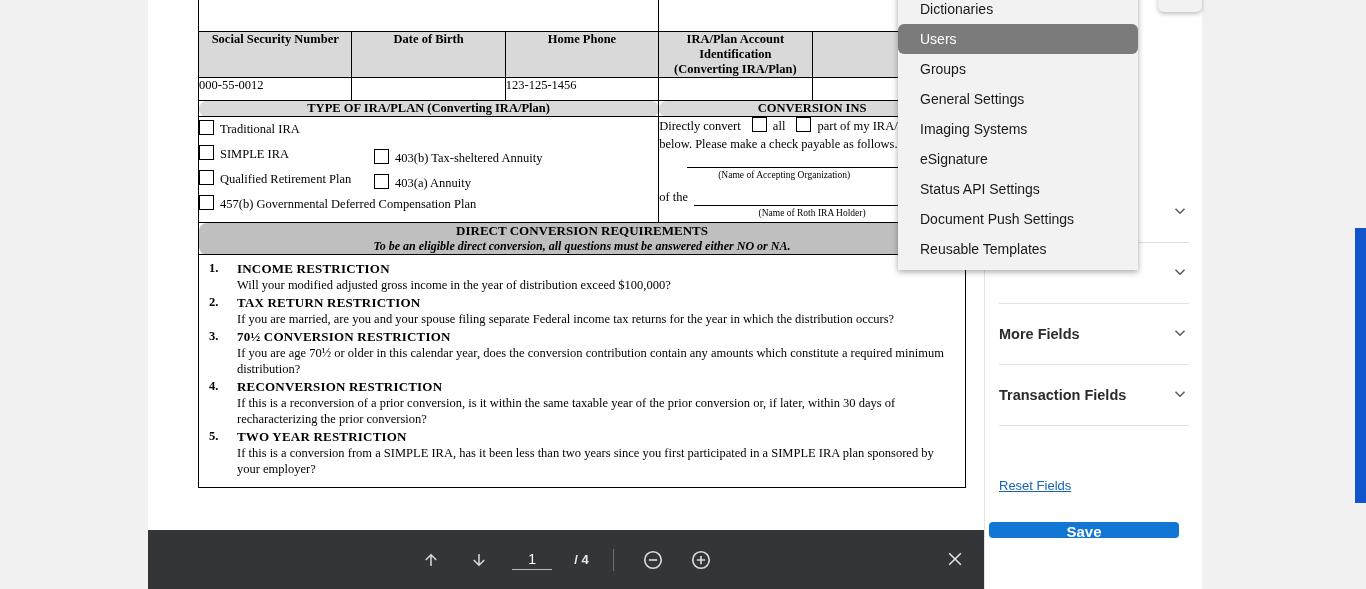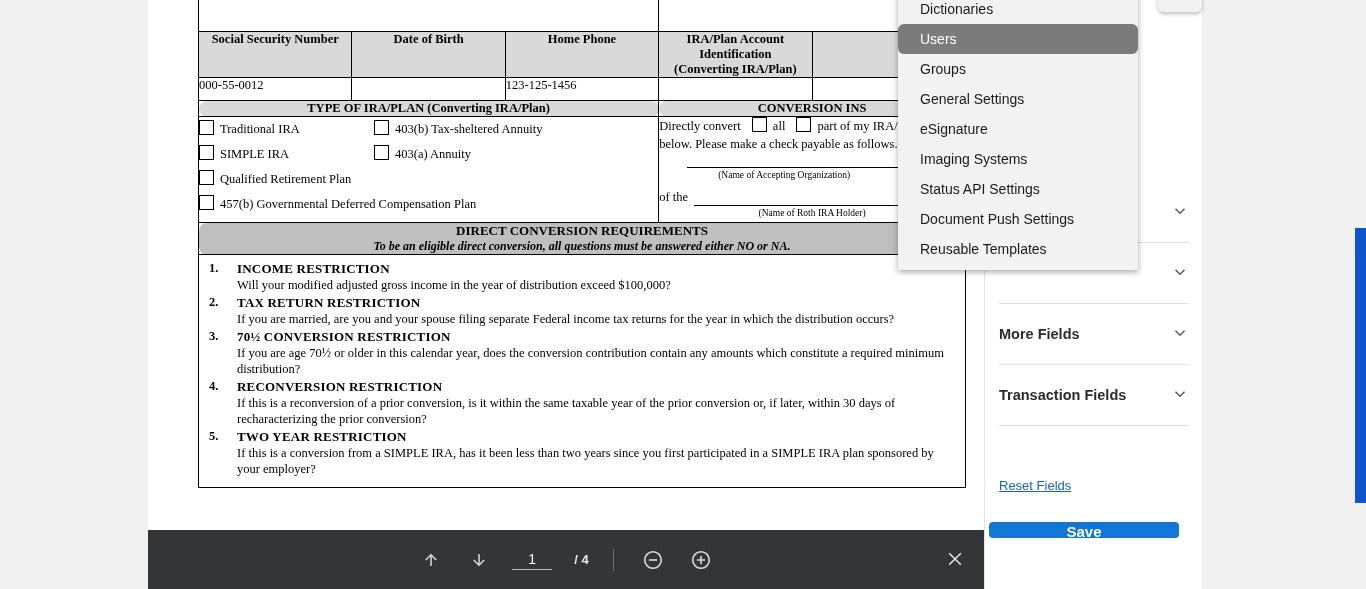--- a/index.html
+++ b/index.html
@@ -99,21 +99,21 @@
     white-space: nowrap;
   }
   .typecell {
     padding: 8px 10px 10px 14px;
   }
   .col2 {
     display: flex;
   }
   .col2 > div { }
   .col2 .c1 { width: 175px; }
-  .col2 .c2 { width: 200px; }
+  .col2 .c2 { width: 200px; margin-top: 29px; }
 
   .conv-cell {
     padding: 8px 10px 8px 10px;
     font-size: 12.5px;
     line-height: 18px;
   }
   .smallcap {
     font-size: 9.5px;
     text-align: center;
     display: block;
@@ -506,20 +506,20 @@
 
   <div class="edge-strip"></div>
   <div class="blue-strip"></div>
 
   <div class="menu-notch"></div>
   <div class="menu">
     <div class="menu-item">Dictionaries</div>
     <div class="menu-item selected">Users</div>
     <div class="menu-item">Groups</div>
     <div class="menu-item">General Settings</div>
+    <div class="menu-item">Imaging Systems</div>
     <div class="menu-item">eSignature</div>
-    <div class="menu-item">Imaging Systems</div>
     <div class="menu-item">Status API Settings</div>
     <div class="menu-item">Document Push Settings</div>
     <div class="menu-item">Reusable Templates</div>
   </div>
 
 </div>
 
 </body></html>

